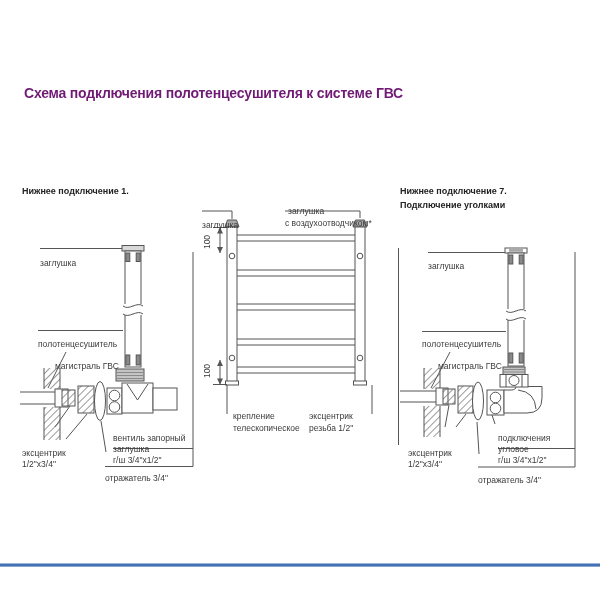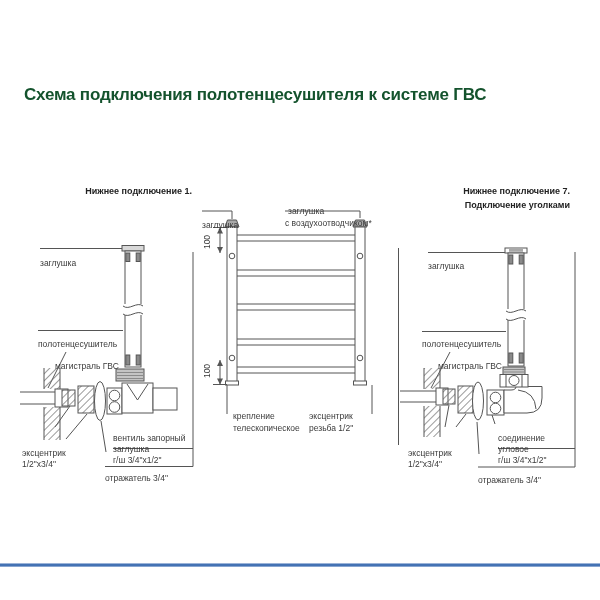--- a/index.html
+++ b/index.html
@@ -1,20 +1,20 @@
 <!DOCTYPE html>
 <html><head>
 <meta charset="utf-8">
 <style>
   html,body{margin:0;padding:0;background:#fff;}
   .stage{position:relative;width:600px;height:600px;background:#fff;overflow:hidden;
          font-family:"Liberation Sans",sans-serif;color:#333;}
-  .title{position:absolute;left:24px;top:85px;width:560px;font-size:17px;font-weight:bold;
-         color:#14532d;letter-spacing:-0.2px;}
-  .hdr{position:absolute;width:170px;text-align:right;font-size:9px;font-weight:bold;color:#222;}
+  .title{position:absolute;left:24px;top:85px;width:560px;font-size:14px;font-weight:bold;
+         color:#701a75;letter-spacing:-0.2px;}
+  .hdr{position:absolute;width:170px;text-align:left;font-size:9px;font-weight:bold;color:#222;}
   .lbl{position:absolute;font-size:8.5px;color:#3a3a3a;white-space:nowrap;line-height:1;margin-top:20px;}
   .dim100{position:absolute;width:18px;height:18px;display:flex;align-items:center;justify-content:center;
           font-size:8.5px;color:#3a3a3a;transform:rotate(-90deg);}
   svg.art{position:absolute;left:0;top:0;}
   .bottom-rule{position:absolute;left:0;top:563px;width:600px;height:4px;
                background:linear-gradient(#ccd8ec,#4472B4 35%,#4472B4 75%,#ccd8ec);}
 </style>
 </head>
 <body>
 
@@ -199,19 +199,19 @@
   <div class="lbl" style="left:233px;top:392px">крепление</div>
   <div class="lbl" style="left:233px;top:404px">телескопическое</div>
   <div class="lbl" style="left:309px;top:392px">эксцентрик</div>
   <div class="lbl" style="left:309px;top:404px">резьба 1/2"</div>
 
   <div class="lbl" style="left:428px;top:242px">заглушка</div>
   <div class="lbl" style="left:422px;top:320px">полотенцесушитель</div>
   <div class="lbl" style="left:438px;top:342px">магистраль ГВС</div>
   <div class="lbl" style="left:408px;top:429px">эксцентрик</div>
   <div class="lbl" style="left:408px;top:440px">1/2"х3/4"</div>
-  <div class="lbl" style="left:498px;top:414px">соединение</div>
+  <div class="lbl" style="left:498px;top:414px">подключения</div>
   <div class="lbl" style="left:498px;top:425px">угловое</div>
   <div class="lbl" style="left:498px;top:436px">г/ш 3/4"х1/2"</div>
   <div class="lbl" style="left:478px;top:456px">отражатель 3/4"</div>
 
   <div class="bottom-rule"></div>
 </div>
 
 </body></html>

